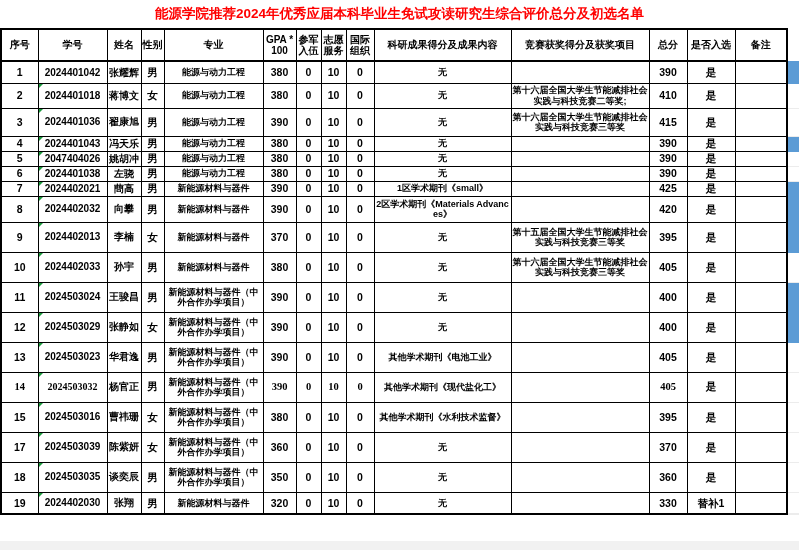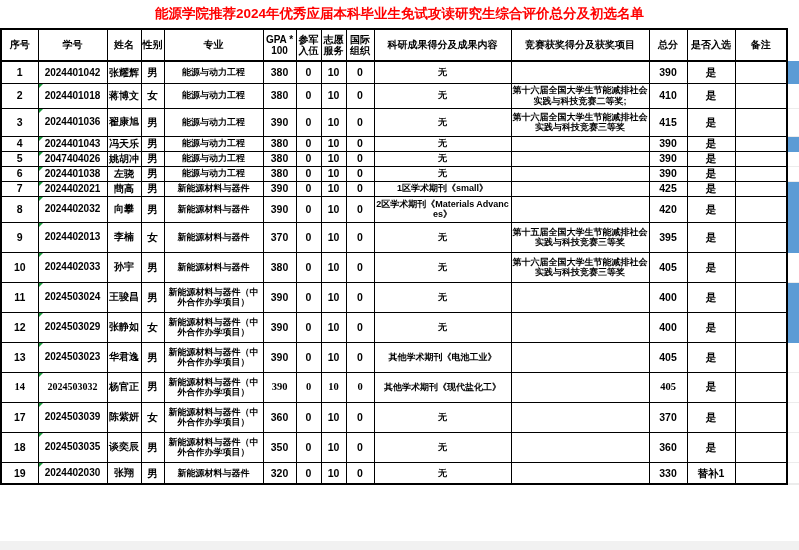--- a/index.html
+++ b/index.html
@@ -304,20 +304,37 @@
           <td class="c-volunteer">10</td>
           <td class="c-intl_org">0</td>
           <td class="c-research">其他学术期刊《现代盐化工》</td>
           <td class="c-competition"></td>
           <td class="c-total">405</td>
           <td class="c-selected">是</td>
           <td class="c-remark"></td>
           <td class="strip"></td>
         </tr>
         <tr style="height: 30px;">
+          <td class="c-no">15</td>
+          <td class="c-student_id"><i class="tri"></i>2024503016</td>
+          <td class="c-name">曹祎珊</td>
+          <td class="c-gender">女</td>
+          <td class="c-major">新能源材料与器件（中外合作办学项目）</td>
+          <td class="c-gpa">380</td>
+          <td class="c-military">0</td>
+          <td class="c-volunteer">10</td>
+          <td class="c-intl_org">0</td>
+          <td class="c-research">其他学术期刊《水利技术监督》</td>
+          <td class="c-competition"></td>
+          <td class="c-total">395</td>
+          <td class="c-selected">是</td>
+          <td class="c-remark"></td>
+          <td class="strip"></td>
+        </tr>
+        <tr style="height: 30px;">
           <td class="c-no">17</td>
           <td class="c-student_id"><i class="tri"></i>2024503039</td>
           <td class="c-name">陈紫妍</td>
           <td class="c-gender">女</td>
           <td class="c-major">新能源材料与器件（中外合作办学项目）</td>
           <td class="c-gpa">360</td>
           <td class="c-military">0</td>
           <td class="c-volunteer">10</td>
           <td class="c-intl_org">0</td>
           <td class="c-research">无</td>

